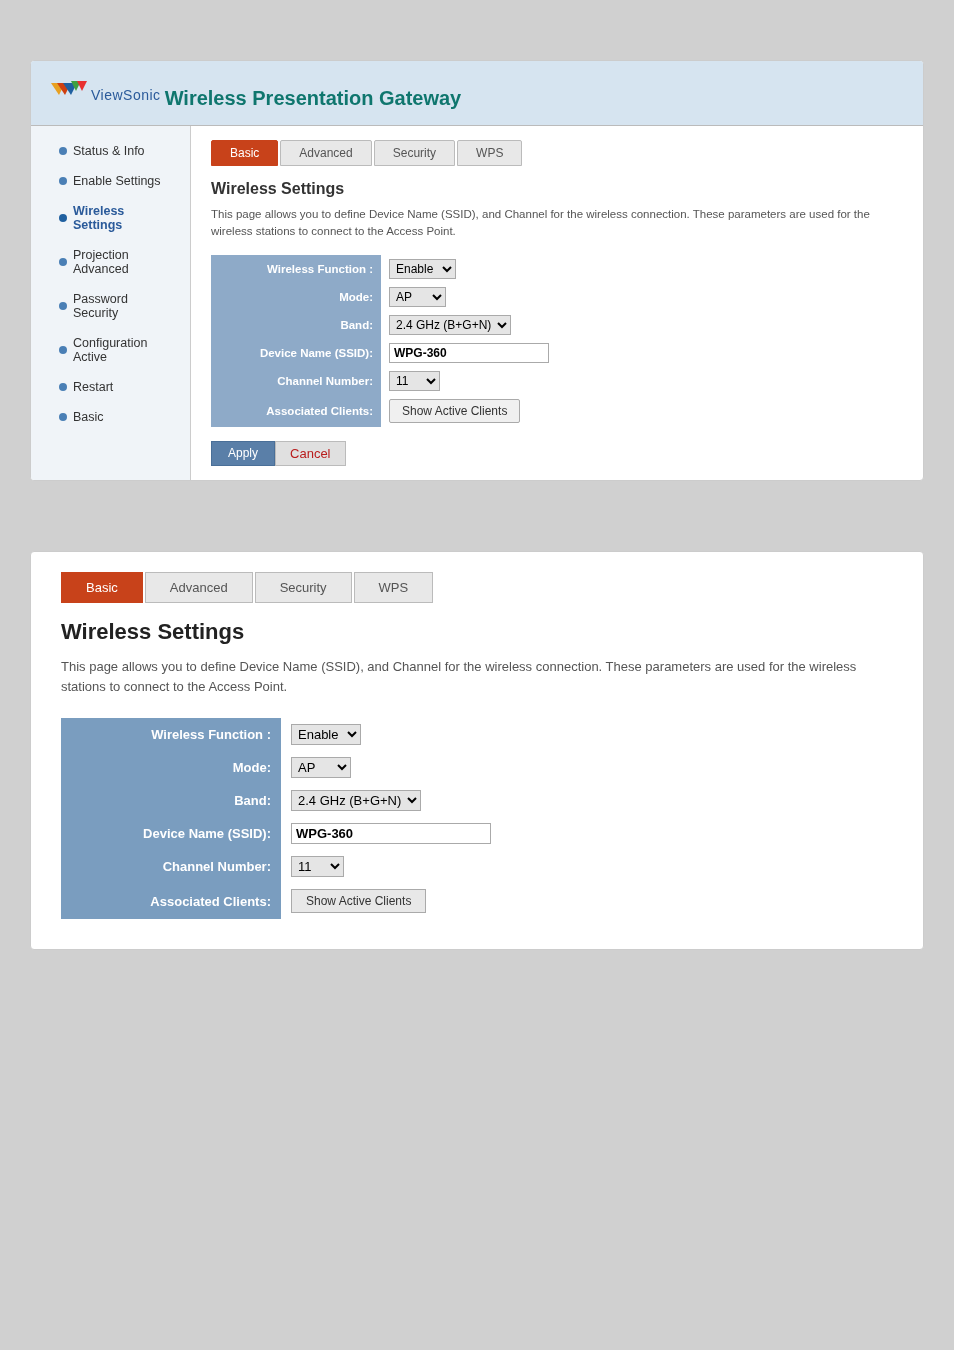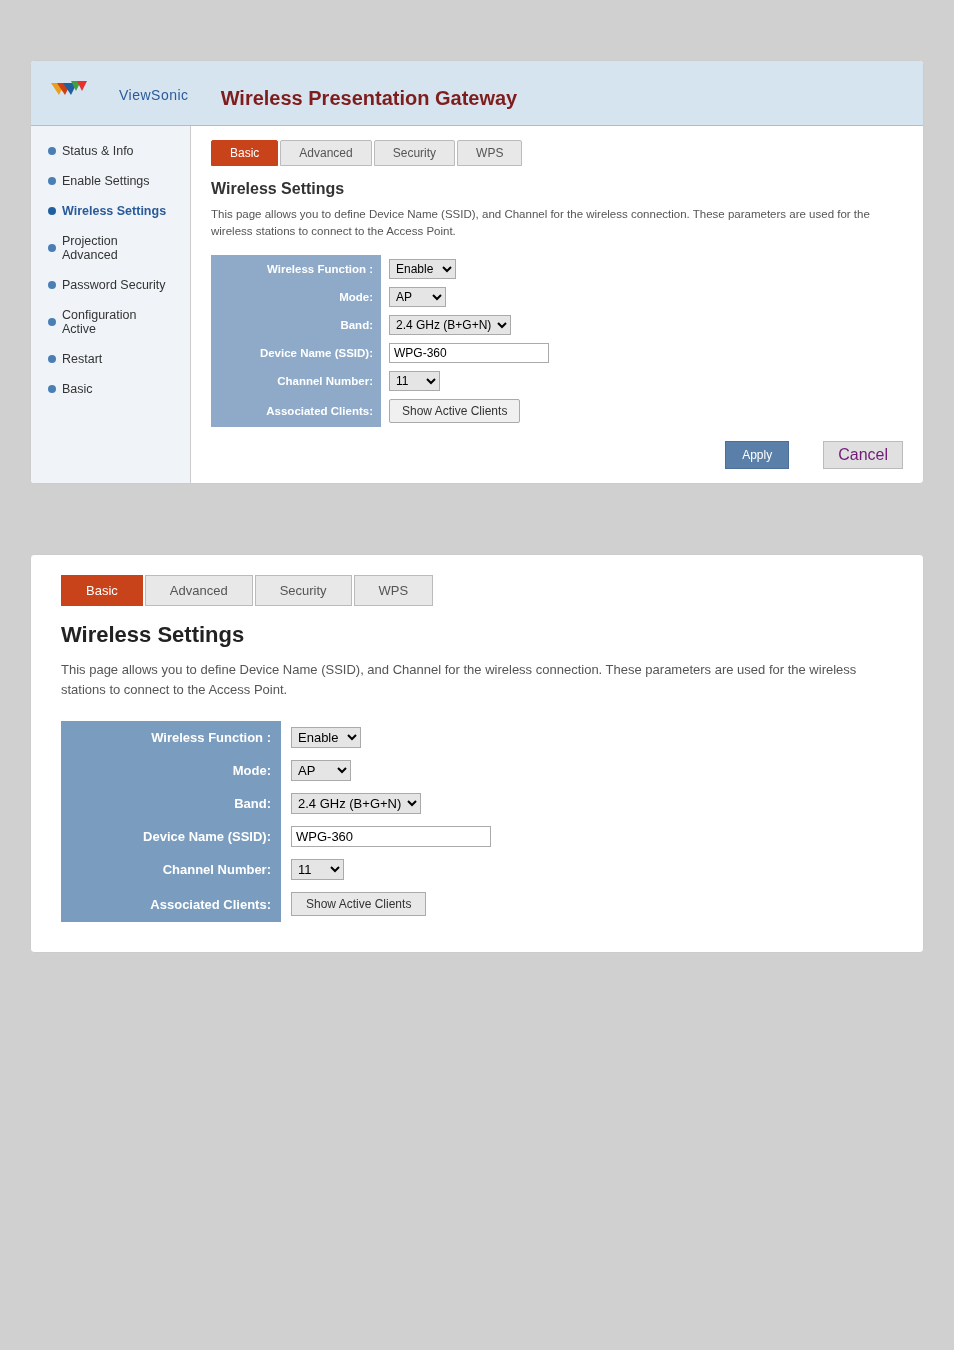--- a/index.html
+++ b/index.html
@@ -23,21 +23,21 @@
       border-radius: 4px;
       overflow: hidden;
     }
 
     
     .card-header {
       background: #d6e4f0;
       padding: 18px 20px 14px 20px;
       display: flex;
       align-items: center;
-      gap: 28px;
+      gap: 0;
       border-bottom: 1px solid #bbb;
     }
 
     .logo-icon {
       width: 40px;
       height: 32px;
       position: relative;
       display: inline-flex;
       align-items: center;
     }
@@ -47,38 +47,38 @@
 
     .brand-name {
       font-size: 14px;
       color: #2a5a9a;
       font-weight: normal;
       letter-spacing: 0.5px;
     }
 
     .app-title {
       font-size: 20px;
-      color: #7f1d1d;
+      color: #0f766e;
       font-weight: bold;
       margin-left: 4px;
       margin-top: 6px;
     }
 
     
     .card-body {
       display: flex;
       min-height: 320px;
     }
 
     
     .sidebar {
       width: 160px;
       background: #f0f4f8;
       border-right: 1px solid #ccc;
-      padding: 10px 5px;
+      padding: 10px 16px;
       flex-shrink: 0;
     }
 
     .sidebar-item {
       display: flex;
       align-items: center;
       gap: 6px;
       padding: 8px 12px;
       cursor: pointer;
       color: #333;
@@ -173,20 +173,21 @@
       padding: 1px 2px;
       border: 1px solid #aaa;
       background: #e5e5e5;
     }
 
     input[type="text"] {
       font-size: 12px;
       padding: 2px 4px;
       border: 1px solid #aaa;
       width: 160px;
+      font-weight: bold;
     }
 
     .btn {
       padding: 4px 12px;
       font-size: 12px;
       border: 1px solid #aaa;
       cursor: pointer;
       border-radius: 2px;
     }
 
@@ -199,32 +200,29 @@
       background: #5a7fa8;
       color: #fff;
       border: 1px solid #4a6f98;
       padding: 4px 16px;
       font-size: 12px;
       cursor: pointer;
     }
 
     .btn-cancel {
       background: #e0e0e0;
-      color: #701a75;
+      color: #b91c1c;
       border: 1px solid #bbb;
       padding: 4px 14px;
-      font-size: 16px;
-      cursor: pointer;
-      margin-left: 28px;
+      font-size: 13px;
+      cursor: pointer;
     }
 
     .form-footer {
       display: flex;
-      justify-content: flex-end;
-      gap: 6px;
       margin-top: 14px;
     }
 
     
     .large-card {
       background: #fff;
       border: 1px solid #ccc;
       border-radius: 4px;
       padding: 20px 30px 30px 30px;
       margin: 30px 30px 40px 30px;

